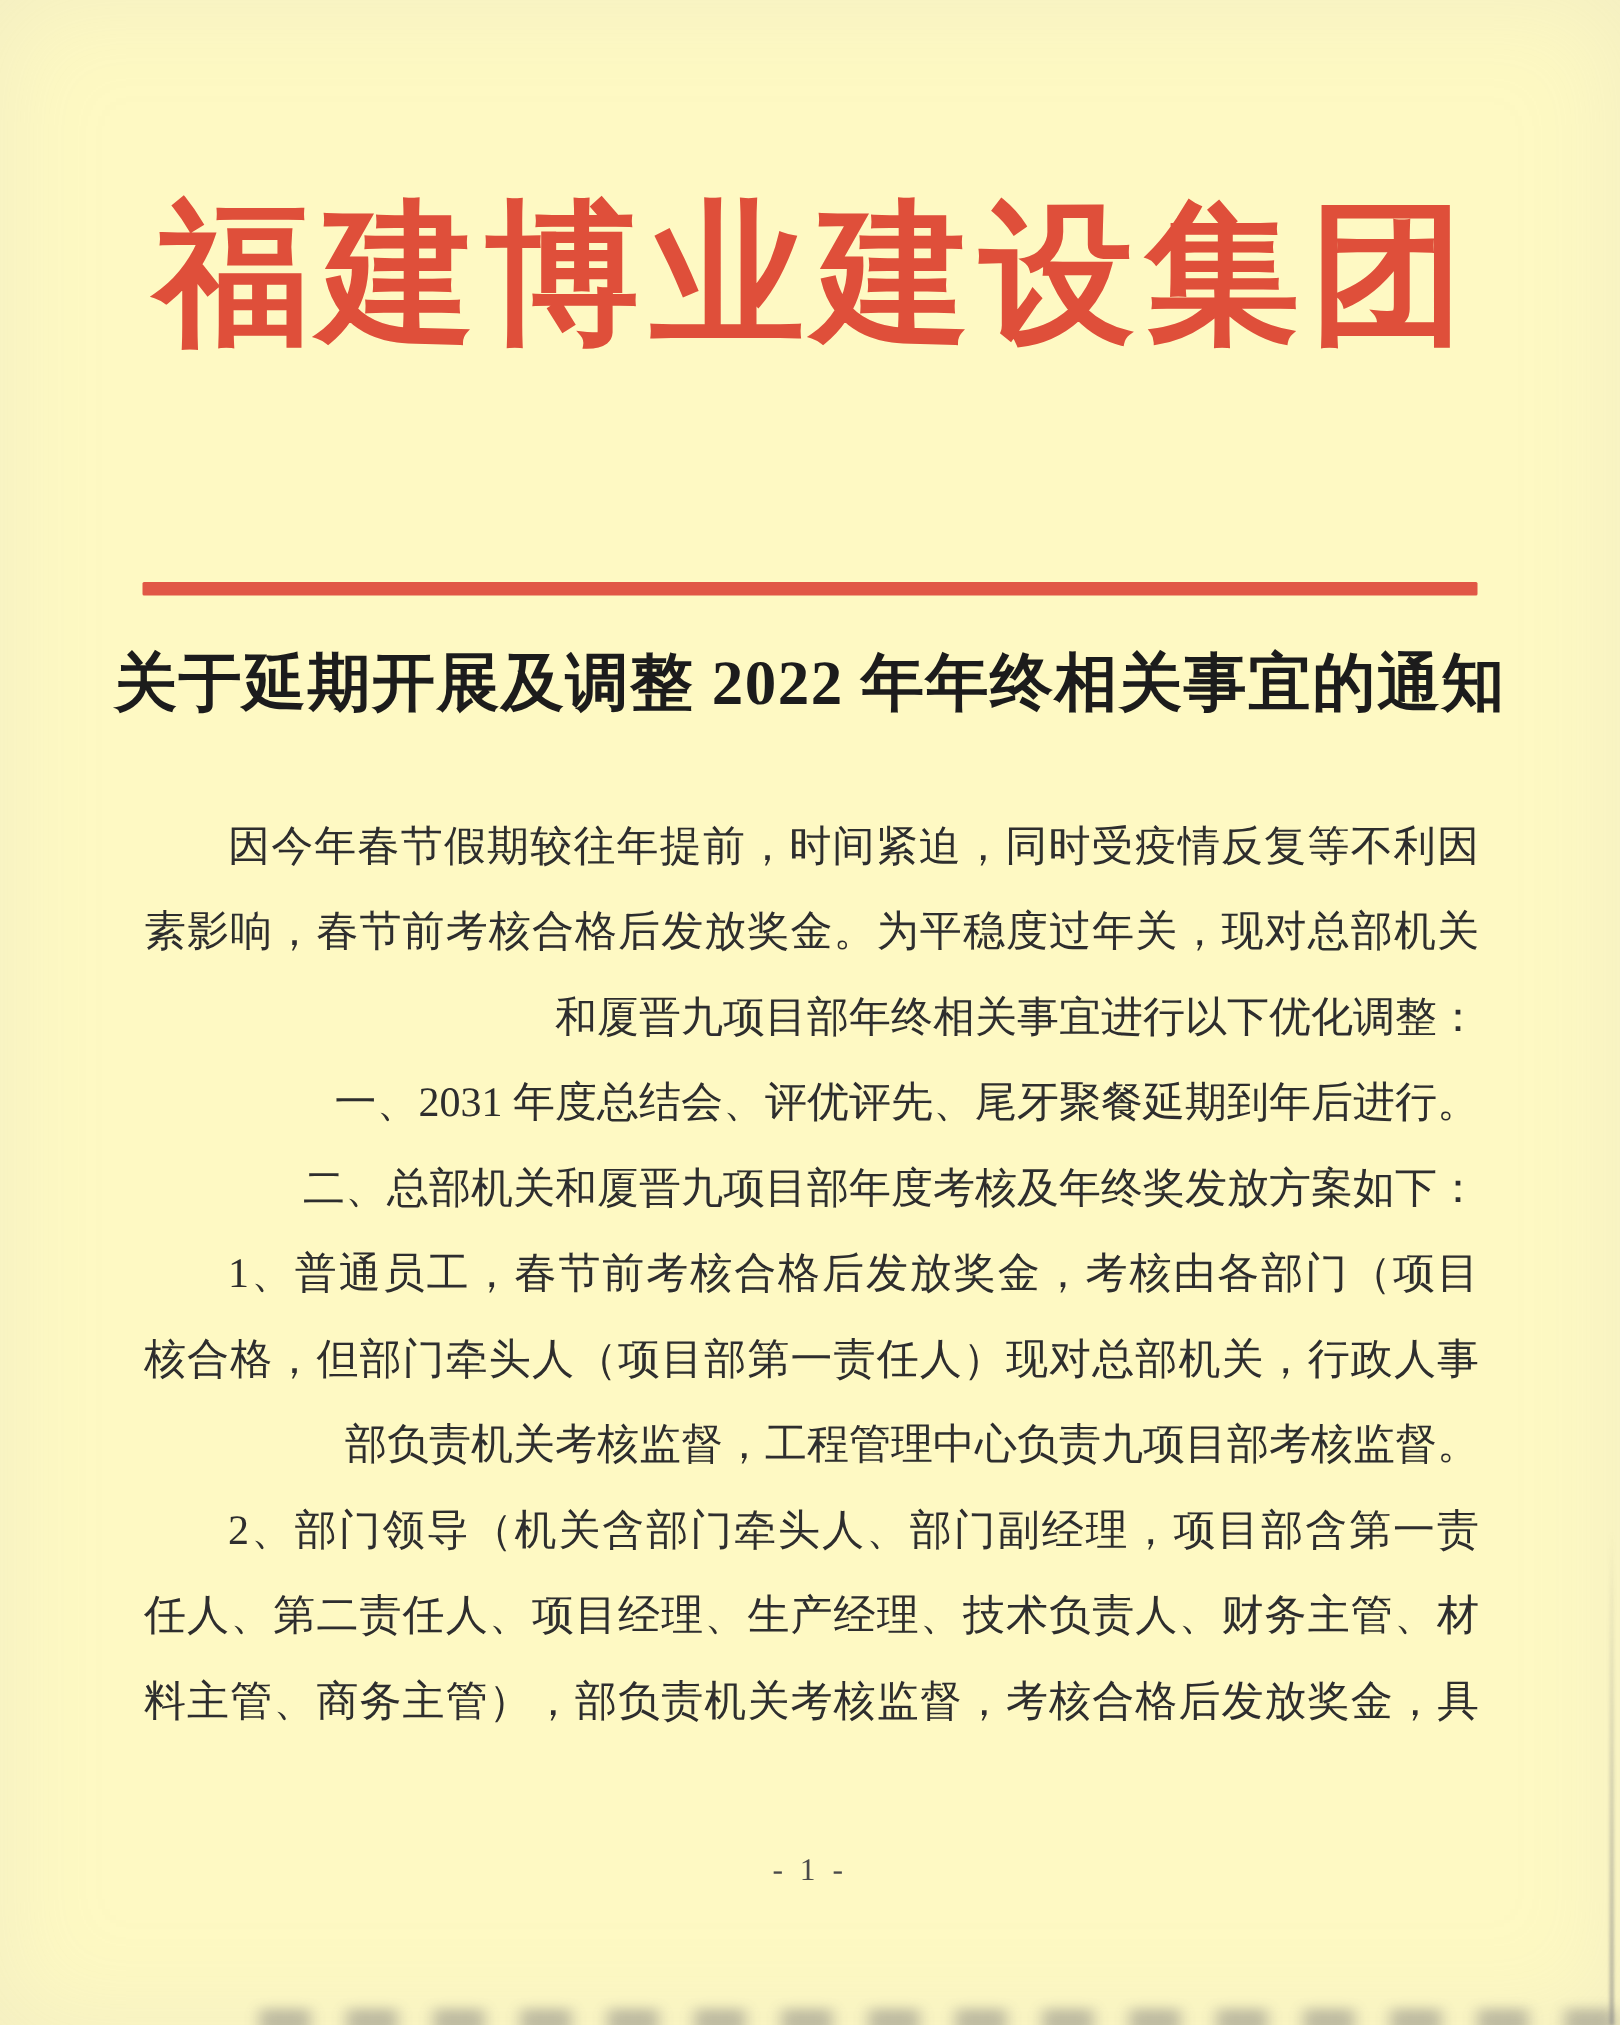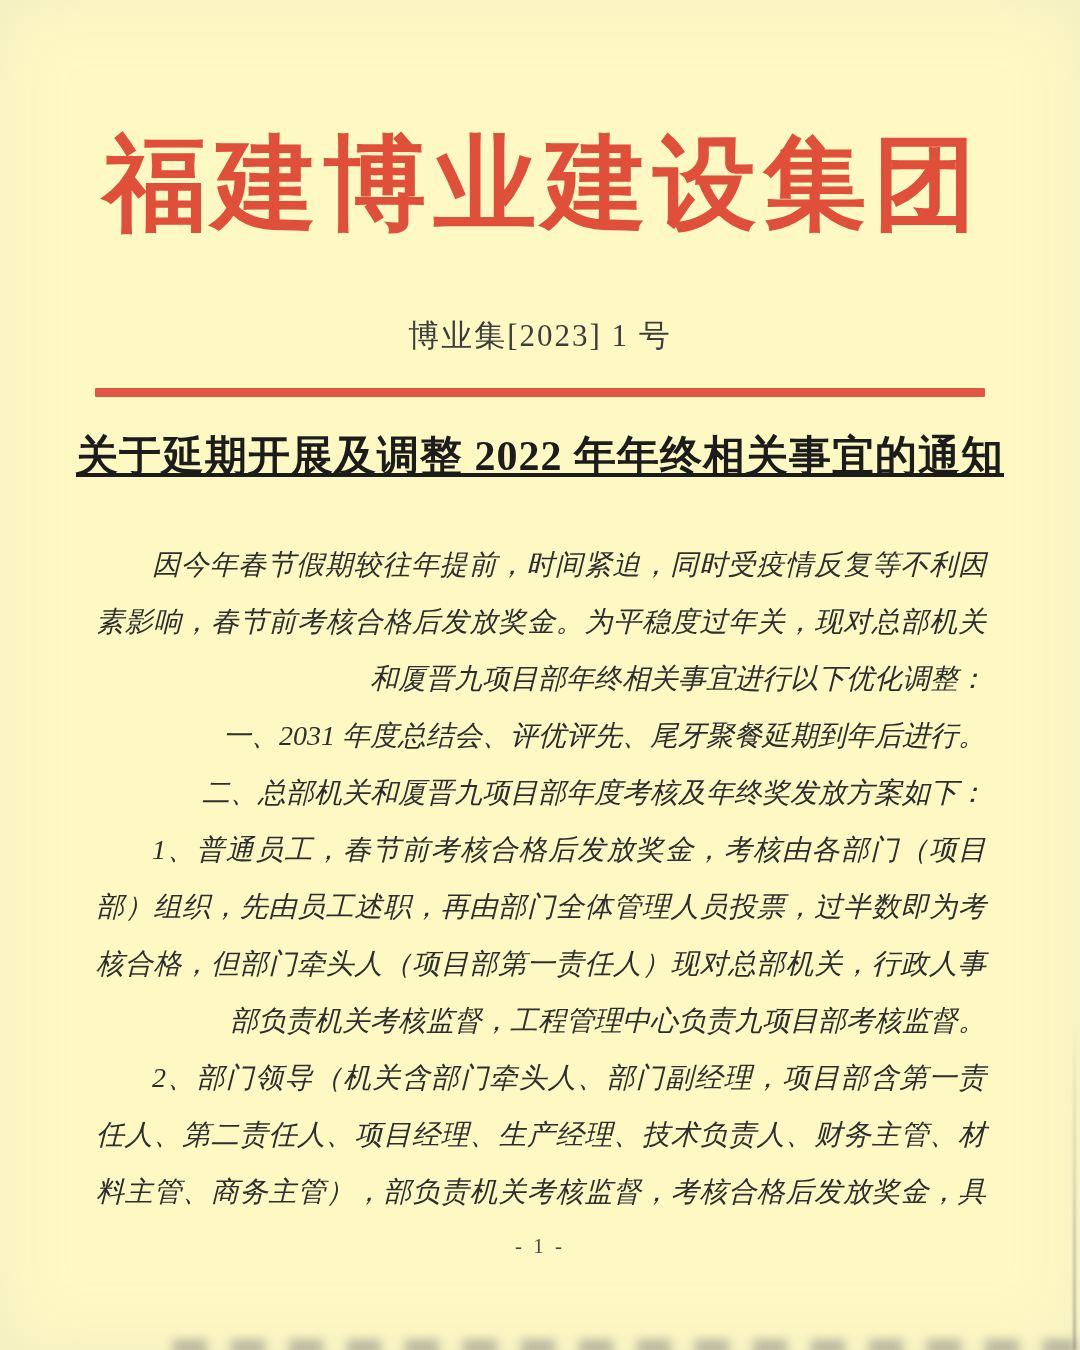--- a/index.html
+++ b/index.html
@@ -56,30 +56,28 @@
     left: 0;
     width: 100%;
     margin: 0;
     text-align: center;
     font-size: 42px;
     font-weight: bold;
     color: #1c1c1c;
     letter-spacing: 1px;
     line-height: 1.45;
     white-space: nowrap;
-    text-decoration: underline;
   }
   .body-text {
     position: absolute;
     top: 536px;
     left: 96px;
     width: 890px;
     font-size: 28px;
     color: #2e2e2e;
-    font-style: italic;
   }
   .body-text .line {
     height: 57px;
     line-height: 57px;
     text-align: right;
     white-space: nowrap;
   }
   .body-text .line.fill {
     white-space: normal;
     text-align: justify;
@@ -126,34 +124,32 @@
     filter: blur(1px);
   }
 </style>
 </head>
 <body>
 
 <div class="page">
 
   <div class="masthead" style="color: rgb(223, 79, 58);">福建博业建设集团</div>
 
-  <div class="docnum">博业集[2023] 1 号</div>
 
   <div class="rule" style="background: rgb(225, 87, 70);"></div>
 
   <h1 class="title">关于延期开展及调整 2022 年年终相关事宜的通知</h1>
 
   <div class="body-text" id="body-lines" style="color: rgb(46, 46, 46);">
       <div class="line indent fill">因今年春节假期较往年提前，时间紧迫，同时受疫情反复等不利因</div>
       <div class="line fill">素影响，春节前考核合格后发放奖金。为平稳度过年关，现对总部机关</div>
       <div class="line">和厦晋九项目部年终相关事宜进行以下优化调整：</div>
       <div class="line indent">一、2031 年度总结会、评优评先、尾牙聚餐延期到年后进行。</div>
       <div class="line indent">二、总部机关和厦晋九项目部年度考核及年终奖发放方案如下：</div>
       <div class="line indent fill">1、普通员工，春节前考核合格后发放奖金，考核由各部门（项目</div>
-      <div class="line fill">部）组织，先由员工述职，再由部门全体管理人员投票，过半数即为考</div>
       <div class="line fill">核合格，但部门牵头人（项目部第一责任人）现对总部机关，行政人事</div>
       <div class="line">部负责机关考核监督，工程管理中心负责九项目部考核监督。</div>
       <div class="line indent fill">2、部门领导（机关含部门牵头人、部门副经理，项目部含第一责</div>
       <div class="line fill">任人、第二责任人、项目经理、生产经理、技术负责人、财务主管、材</div>
       <div class="line fill">料主管、商务主管），部负责机关考核监督，考核合格后发放奖金，具</div>
     </div>
 
   <div class="footer">- 1 -</div>
 
   <div class="next-page-peek"></div>

